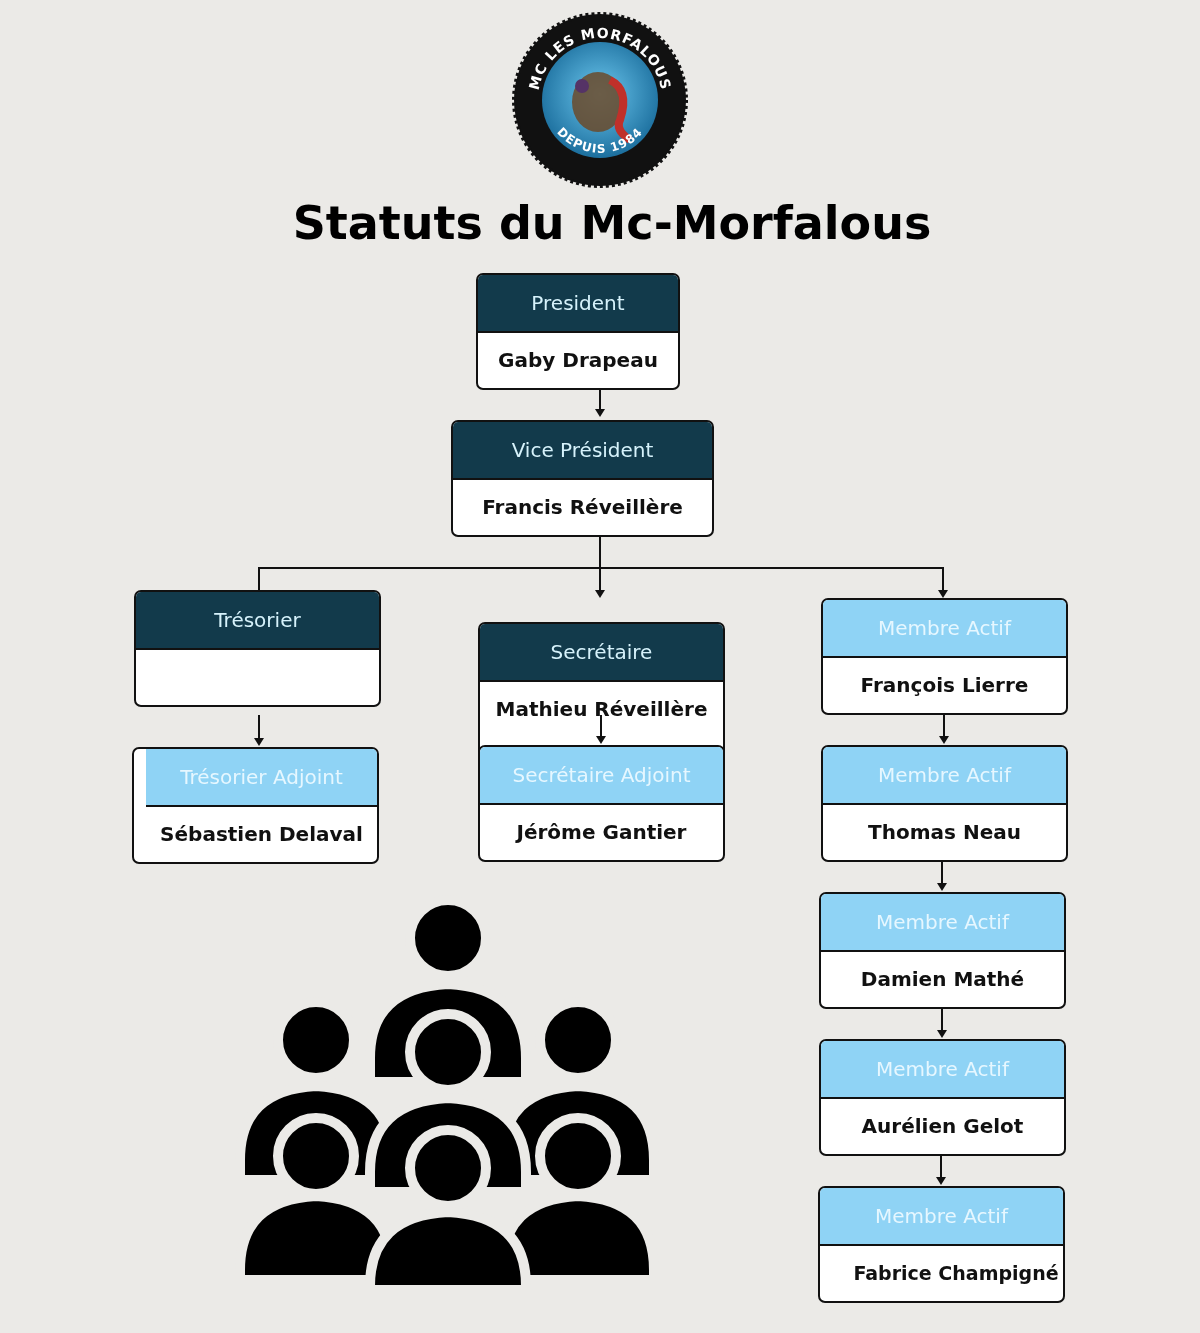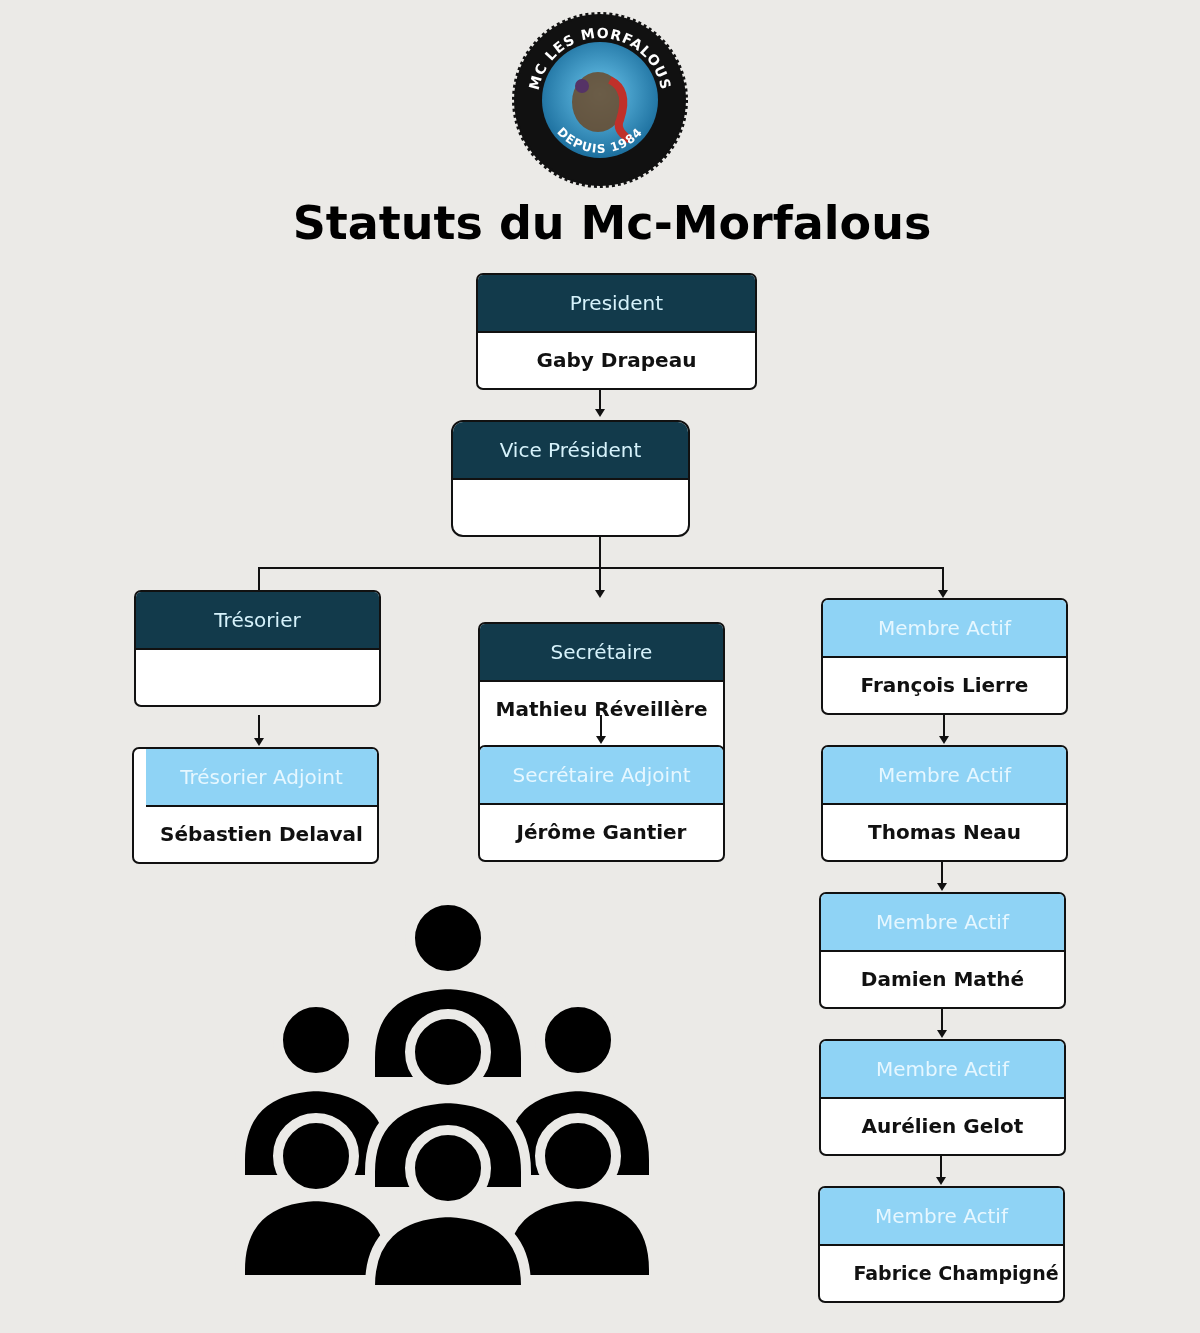--- a/index.html
+++ b/index.html
@@ -34,29 +34,30 @@
     <ellipse cx="88" cy="92" rx="26" ry="30" fill="#6b4a2a" opacity="0.85"></ellipse>
     <path d="M 100 70 q 20 10 10 40 q -5 10 10 20" stroke="#c0302a" stroke-width="8" fill="none"></path>
     <circle cx="72" cy="76" r="7" fill="#553366"></circle>
     <text font-size="14" font-weight="bold" fill="#fff" letter-spacing="1"><textPath href="#topArc" startOffset="50%" text-anchor="middle">MC LES MORFALOUS</textPath></text>
     <text font-size="12" font-weight="bold" fill="#fff" letter-spacing="1"><textPath href="#botArc" startOffset="50%" text-anchor="middle">DEPUIS 1984</textPath></text>
   </svg>
 </div>
 
 <div class="abs title">Statuts du Mc-Morfalous</div>
 
-<div class="box dark" style="left:476px;top:273px;width:281px;height:117px;">
+<div class="box dark" style="left:476px;top:273px;width:204px;height:117px;">
   <div class="hd">President</div>
   <div class="nm">Gaby Drapeau</div>
 </div>
 <div class="line" style="left:599px;top:390px;width:2px;height:20px;"></div>
 <div class="arrow" style="left:595px;top:409px;"></div>
 
-<div class="box dark" style="left:451px;top:420px;width:239px;height:117px;border-radius:12px;">
+<div class="box dark" style="left:451px;top:420px;width:263px;height:117px;">
   <div class="hd">Vice Président</div>
+  <div class="nm">Francis Réveillère</div>
 </div>
 <div class="line" style="left:599px;top:537px;width:2px;height:32px;"></div>
 <div class="line" style="left:258px;top:567px;width:686px;height:2px;"></div>
 <div class="line" style="left:258px;top:567px;width:2px;height:24px;"></div>
 <div class="arrow" style="left:254px;top:590px;"></div>
 <div class="line" style="left:599px;top:567px;width:2px;height:24px;"></div>
 <div class="arrow" style="left:595px;top:590px;"></div>
 <div class="line" style="left:942px;top:567px;width:2px;height:24px;"></div>
 <div class="arrow" style="left:938px;top:590px;"></div>
 

